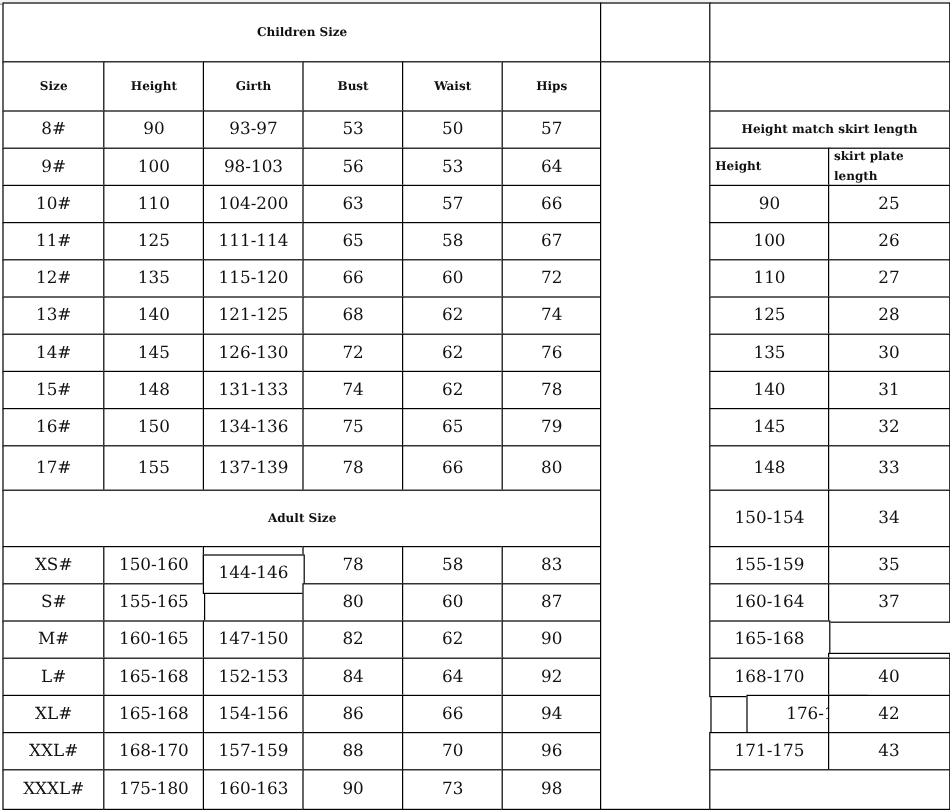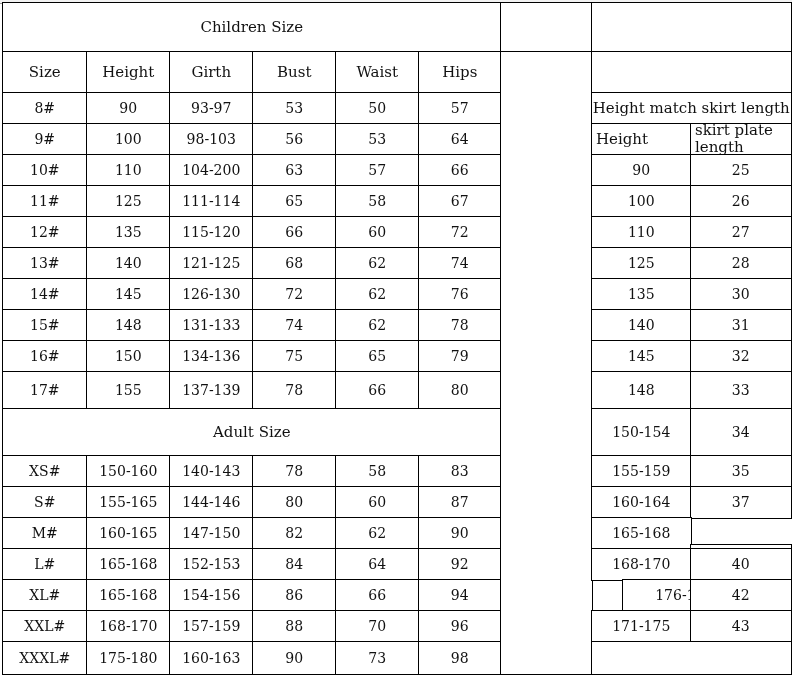--- a/index.html
+++ b/index.html
@@ -2,21 +2,21 @@
 <html><head>
 <meta charset="utf-8">
 <style>
   html, body { margin:0; padding:0; background:#ffffff; }
   body { width:792px; height:675px; overflow:hidden; position:relative;
          font-family:"DejaVu Serif","Liberation Serif",serif; color:#111; }
   .topstrip { position:absolute; left:0; top:0; width:792px; height:3px; background:#f2f2f2; border-bottom:1px solid #9a9a9a; }
   .cell { position:absolute; box-sizing:border-box; border:1.5px solid #000;
           display:flex; align-items:center; justify-content:center;
           font-size:14px; text-align:center; background:#fff; }
-  .hdr { font-size:15px; font-weight:normal; }
+  .hdr { font-size:10px; font-weight:bold; }
   .left { justify-content:flex-start; padding-left:4px; text-align:left; }
   .twoline { line-height:17px; }
 </style>
 </head>
 <body>
 
 <div class="topstrip"></div>
 <div id="sheet">
     <div class="cell hdr" style="left: 2px; top: 2px; width: 499.5px; height: 50.5px;">Children Size</div>
     <div class="cell hdr" style="left: 2px; top: 51px; width: 85.5px; height: 42.5px;">Size</div>
@@ -87,21 +87,21 @@
     <div class="cell " style="left: 418px; top: 371px; width: 83.5px; height: 38.5px;">80</div>
     <div class="cell hdr" style="left: 2px; top: 408px; width: 499.5px; height: 48.5px;">Adult Size</div>
     <div class="cell " style="left: 2px; top: 455px; width: 85.5px; height: 32.5px;">XS#</div>
     <div class="cell " style="left: 86px; top: 455px; width: 84.5px; height: 32.5px;">150-160</div>
     <div class="cell " style="left: 169px; top: 455px; width: 84.5px; height: 32.5px;">140-143</div>
     <div class="cell " style="left: 252px; top: 455px; width: 84.5px; height: 32.5px;">78</div>
     <div class="cell " style="left: 335px; top: 455px; width: 84.5px; height: 32.5px;">58</div>
     <div class="cell " style="left: 418px; top: 455px; width: 83.5px; height: 32.5px;">83</div>
     <div class="cell " style="left: 2px; top: 486px; width: 85.5px; height: 32.5px;">S#</div>
     <div class="cell " style="left: 86px; top: 486px; width: 84.5px; height: 32.5px;">155-165</div>
-    <div class="cell " style="left: 169px; top: 486px; width: 84.5px; height: 32.5px;">144-146</div>
+    <div class="cell " style="left: 169px; top: 462px; width: 84.5px; height: 32.5px;">144-146</div>
     <div class="cell " style="left: 252px; top: 486px; width: 84.5px; height: 32.5px;">80</div>
     <div class="cell " style="left: 335px; top: 486px; width: 84.5px; height: 32.5px;">60</div>
     <div class="cell " style="left: 418px; top: 486px; width: 83.5px; height: 32.5px;">87</div>
     <div class="cell " style="left: 2px; top: 517px; width: 85.5px; height: 32.5px;">M#</div>
     <div class="cell " style="left: 86px; top: 517px; width: 84.5px; height: 32.5px;">160-165</div>
     <div class="cell " style="left: 169px; top: 517px; width: 84.5px; height: 32.5px;">147-150</div>
     <div class="cell " style="left: 252px; top: 517px; width: 84.5px; height: 32.5px;">82</div>
     <div class="cell " style="left: 335px; top: 517px; width: 84.5px; height: 32.5px;">62</div>
     <div class="cell " style="left: 418px; top: 517px; width: 83.5px; height: 32.5px;">90</div>
     <div class="cell " style="left: 2px; top: 548px; width: 85.5px; height: 32.5px;">L#</div>

